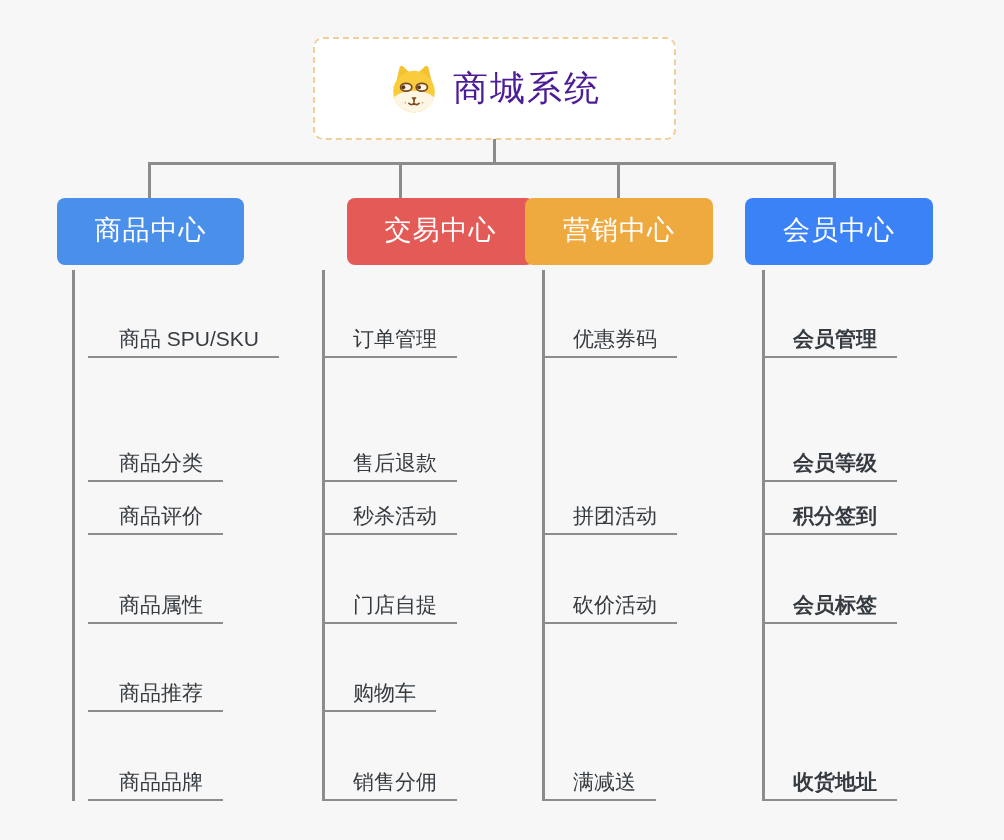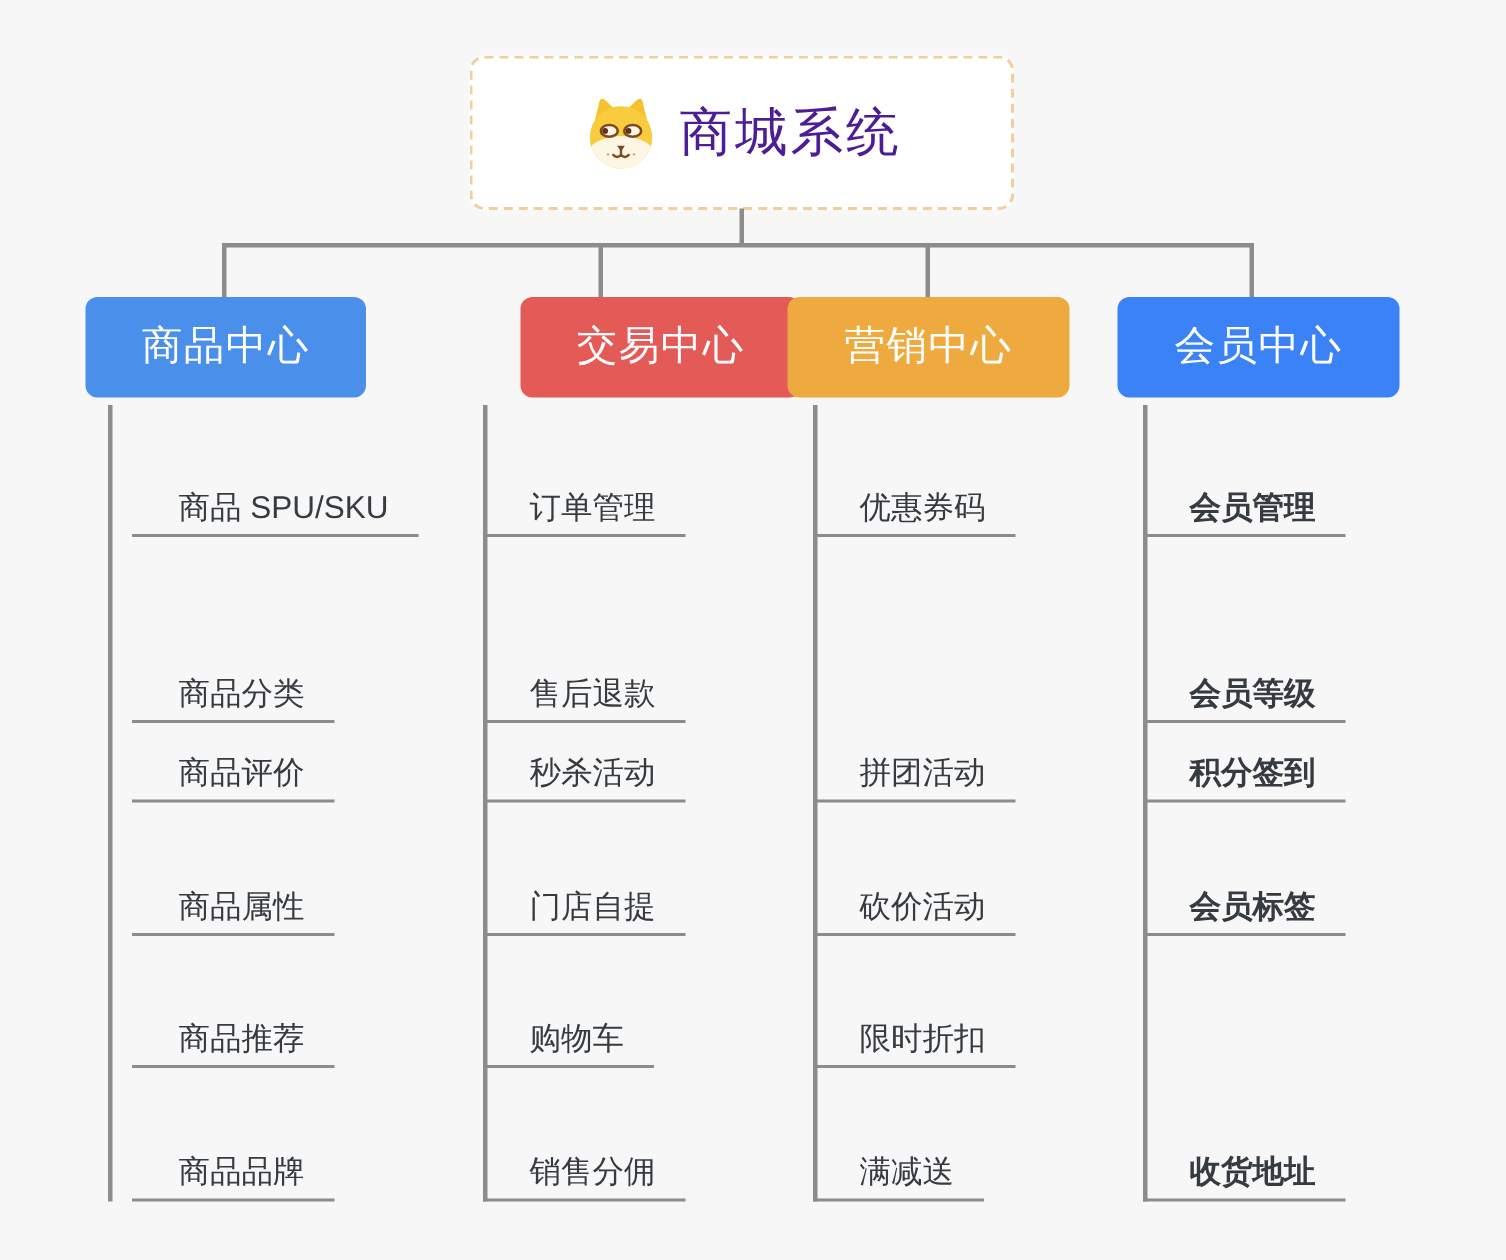--- a/index.html
+++ b/index.html
@@ -149,21 +149,20 @@
   <div class="leaf c1 r2">秒杀活动</div>
   <div class="leaf c1 r3">门店自提</div>
   <div class="leaf c1 r4">购物车</div>
   <div class="leaf c1 r5">销售分佣</div>
 
   <div class="branch b2" style="background-color: rgb(238, 169, 63); font-family: Liberation Serif, serif;">营销中心</div>
   <div class="line trunk t2"></div>
   <div class="leaf c2 r0">优惠券码</div>
   <div class="leaf c2 r2">拼团活动</div>
   <div class="leaf c2 r3">砍价活动</div>
-  <div class="leaf c2 r4">限时折扣</div>
   <div class="leaf c2 r5">满减送</div>
 
   <div class="branch b3" style="background-color: #3b82f6;">会员中心</div>
   <div class="line trunk t3"></div>
   <div class="leaf c3 r0">会员管理</div>
   <div class="leaf c3 r1">会员等级</div>
   <div class="leaf c3 r2">积分签到</div>
   <div class="leaf c3 r3">会员标签</div>
   <div class="leaf c3 r5">收货地址</div>
 

